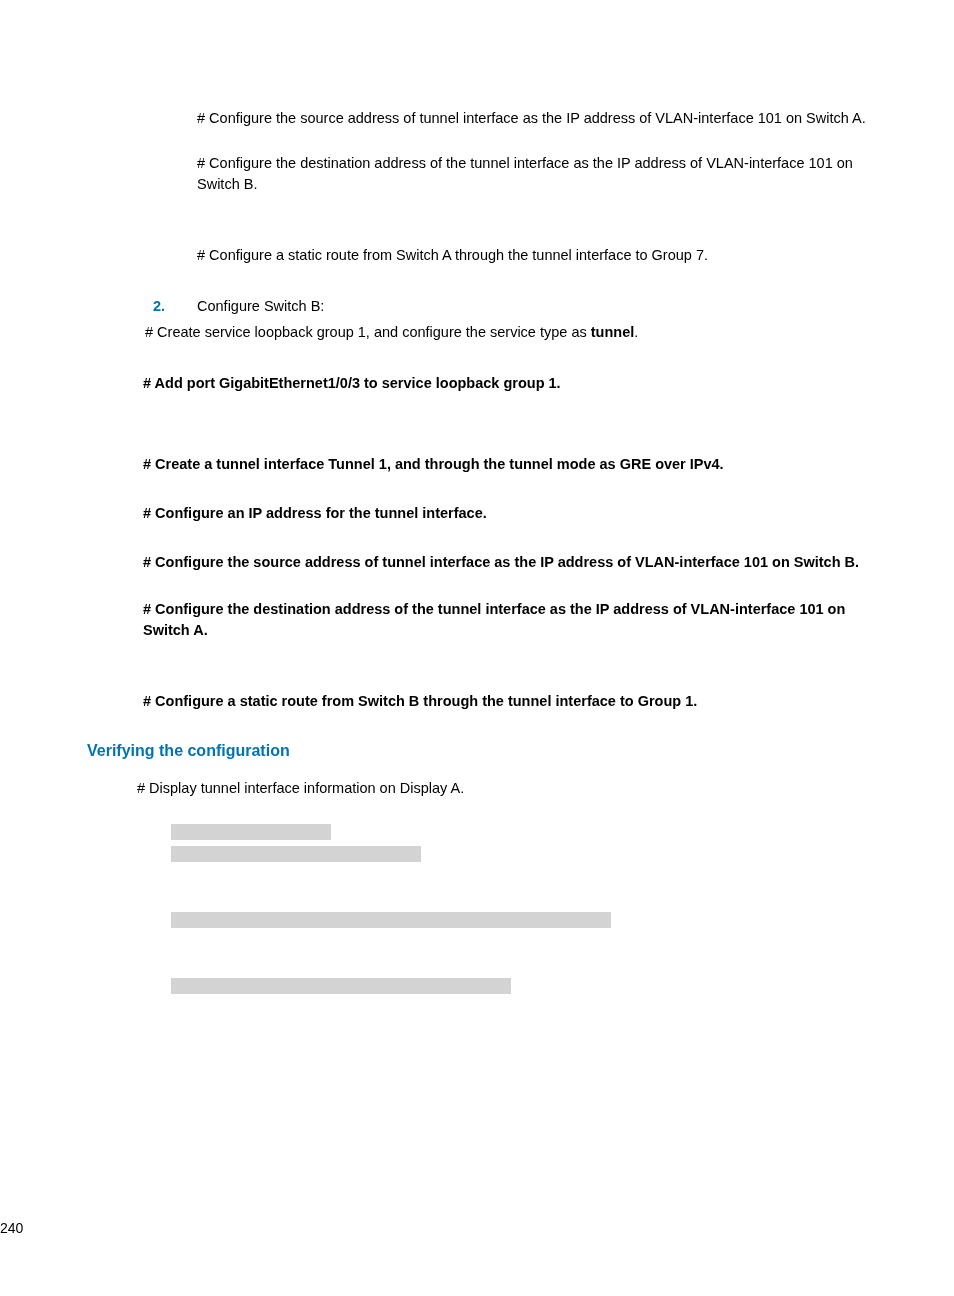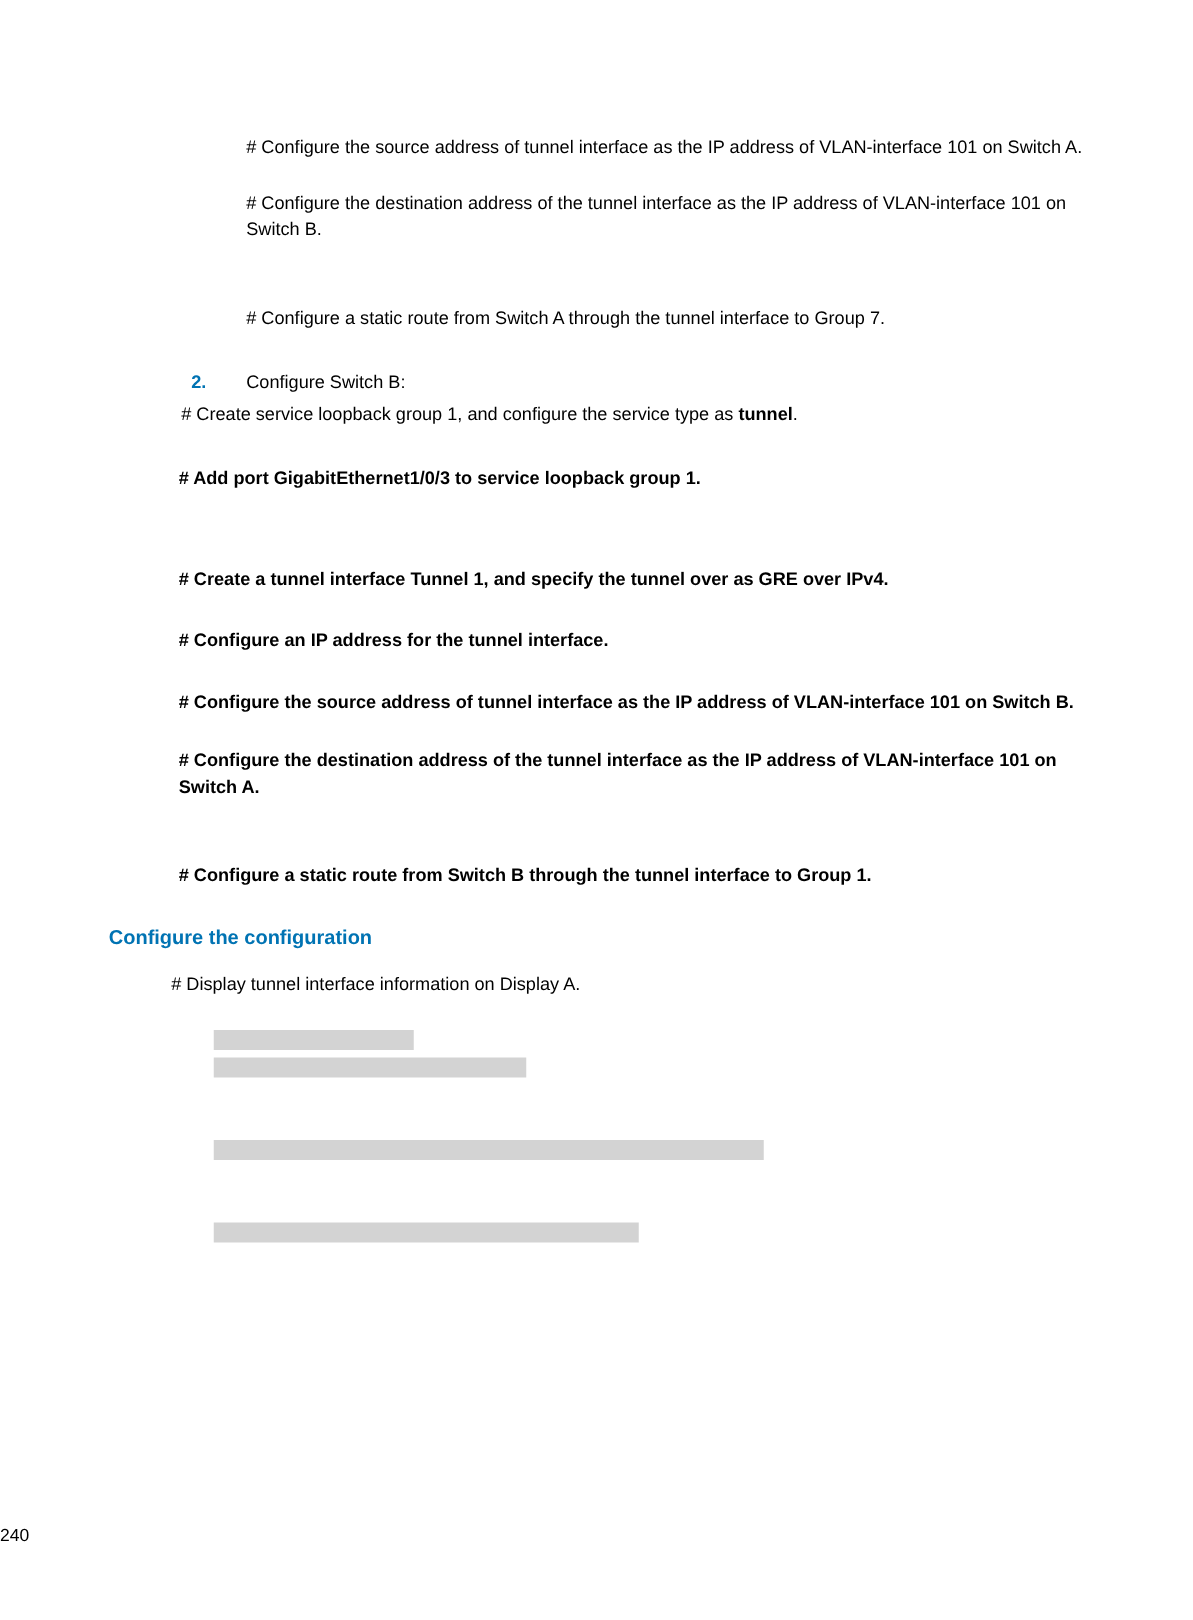--- a/index.html
+++ b/index.html
@@ -95,27 +95,27 @@
   <div class="ordered-item">
     <div class="ordered-num">2.</div>
     <div class="ordered-text">Configure Switch B:</div>
   </div>
 
   <div class="sub-para-first">
     <span># Create service loopback group 1, and configure the service type as </span><span class="bold">tunnel</span><span>.</span>
   </div>
 
   <div class="sub-para" style="margin-bottom:60px;"># Add port GigabitEthernet1/0/3 to service loopback group 1.</div>
-  <div class="sub-para" style="margin-bottom:28px;"># Create a tunnel interface Tunnel 1, and specify the tunnel over as GRE over IPv4.</div>
+  <div class="sub-para" style="margin-bottom:28px;"># Create a tunnel interface Tunnel 1, and through the tunnel mode as GRE over IPv4.</div>
   <div class="sub-para" style="margin-bottom:28px;"># Configure an IP address for the tunnel interface.</div>
   <div class="sub-para" style="margin-bottom:26px;"># Configure the source address of tunnel interface as the IP address of VLAN-interface 101 on Switch B.</div>
   <div class="sub-para" style="margin-bottom:50px;"># Configure the destination address of the tunnel interface as the IP address of VLAN-interface 101 on Switch A.</div>
   <div class="sub-para" style="margin-bottom:30px;"># Configure a static route from Switch B through the tunnel interface to Group 1.</div>
 
-  <div class="section-heading">Configure the configuration</div>
+  <div class="section-heading">Verifying the configuration</div>
   <div class="display-para"># Display tunnel interface information on Display A.</div>
 
   <div class="gray-block-group">
     <div class="gray-block" style="width:160px;"></div>
     <div class="gray-block" style="width:250px;"></div>
   </div>
 
   <div class="gray-block-group">
     <div class="gray-block" style="width:440px;"></div>
   </div>

